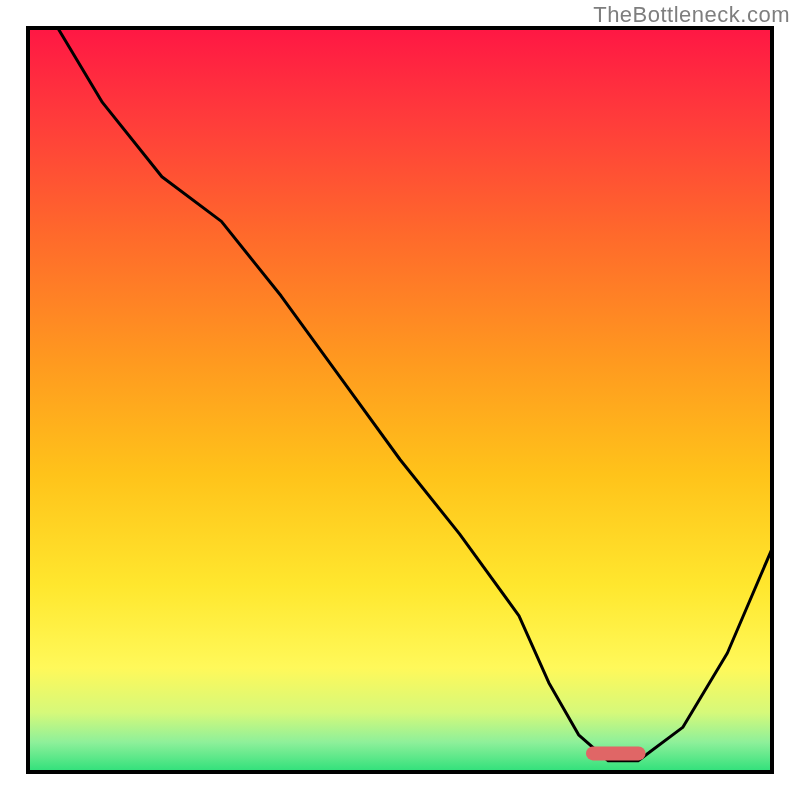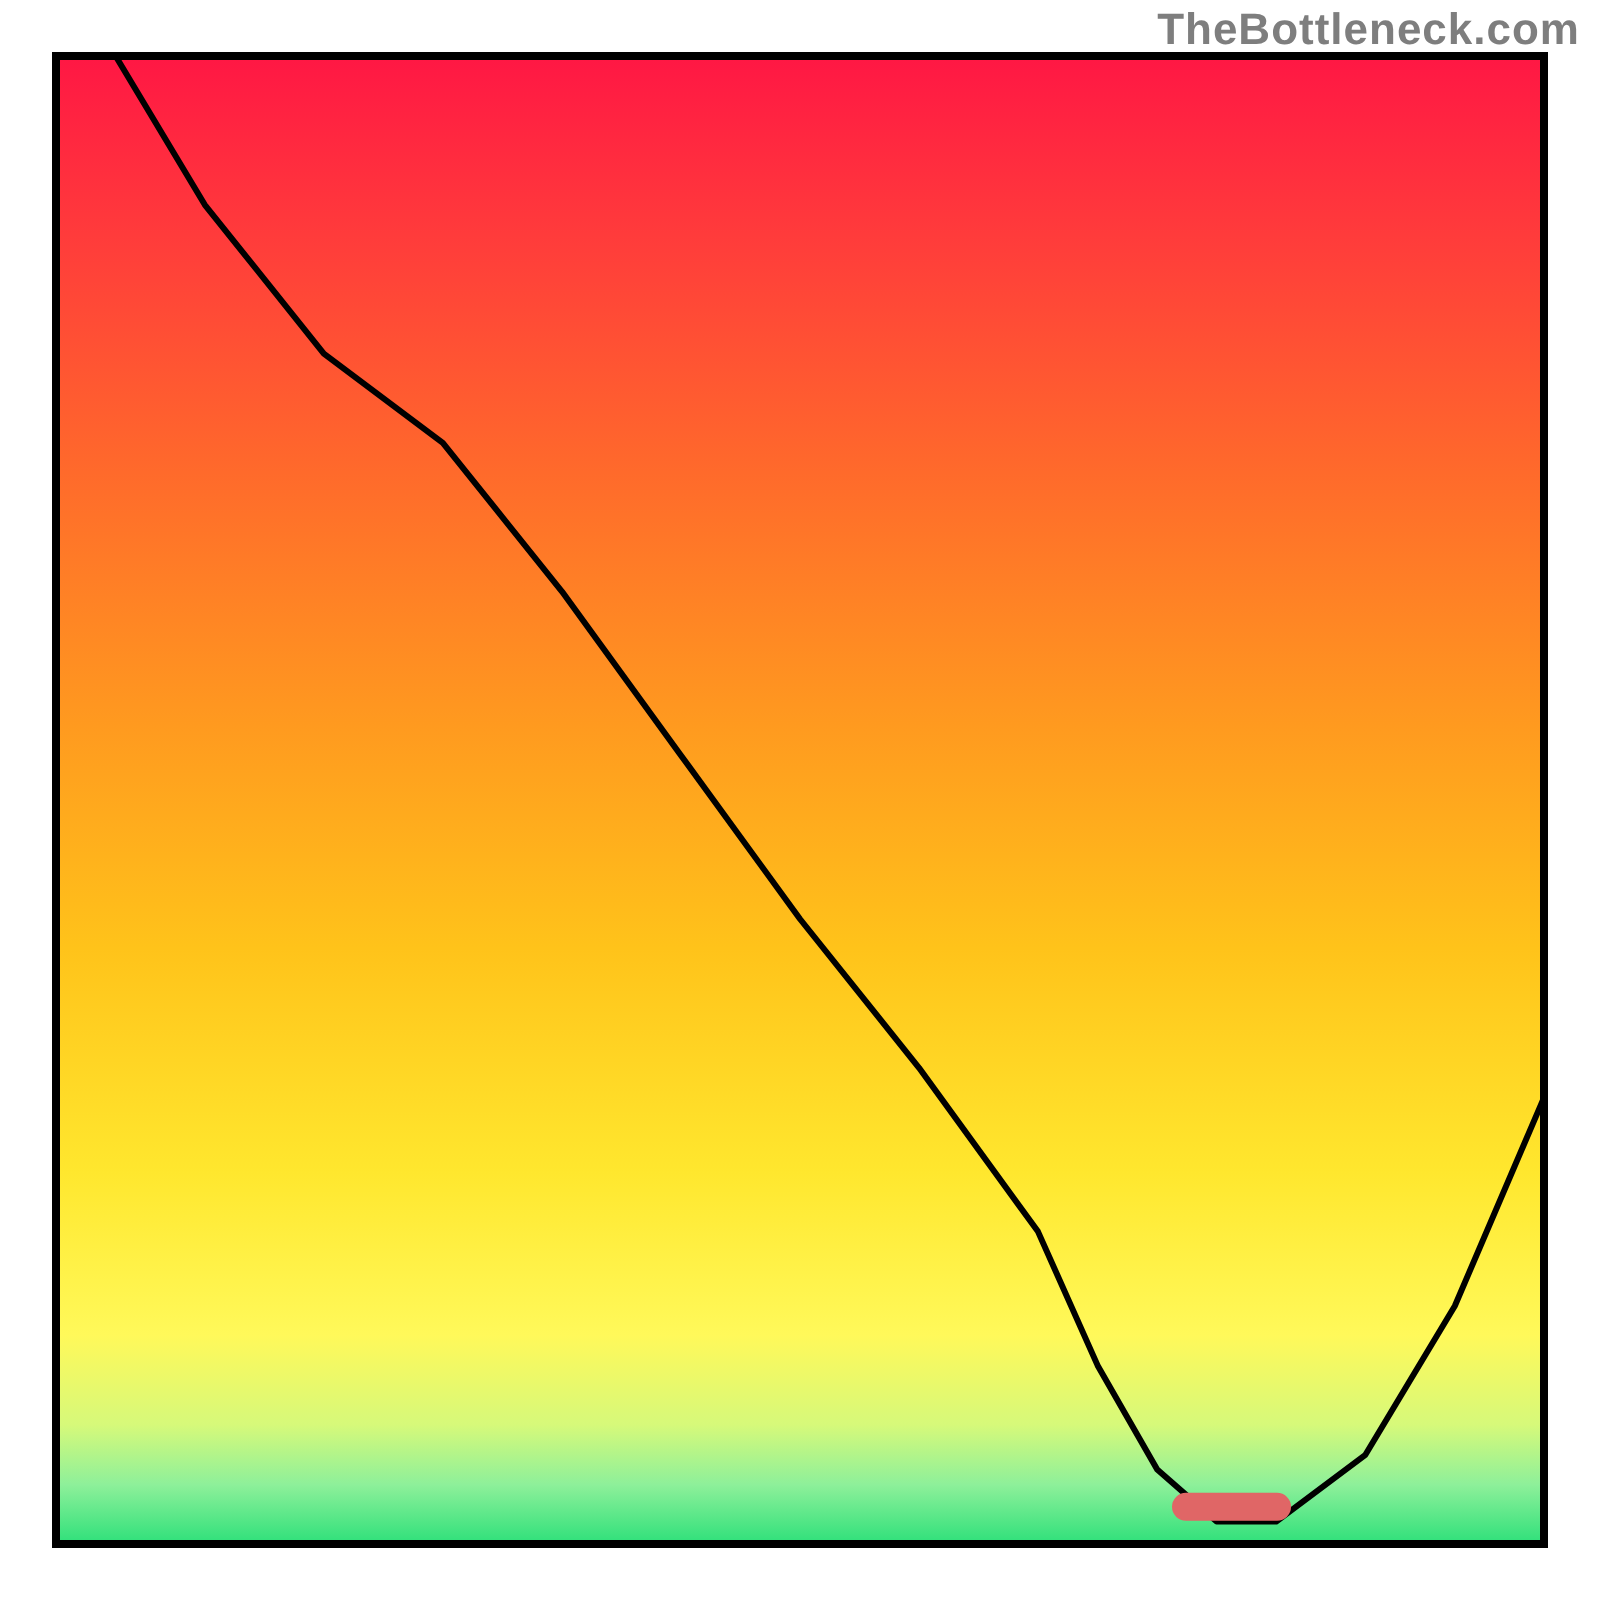--- a/index.html
+++ b/index.html
@@ -13,21 +13,21 @@
   .container {
     position: relative;
     width: 800px;
     height: 800px;
   }
   .watermark {
     position: absolute;
     top: 2px;
     right: 10px;
     font-size: 22px;
-    font-weight: 700;
+    font-weight: 400;
     color: #7e7e7e;
     letter-spacing: 0.5px;
   }
   svg {
     display: block;
   }
 </style>
 </head>
 <body>
 

